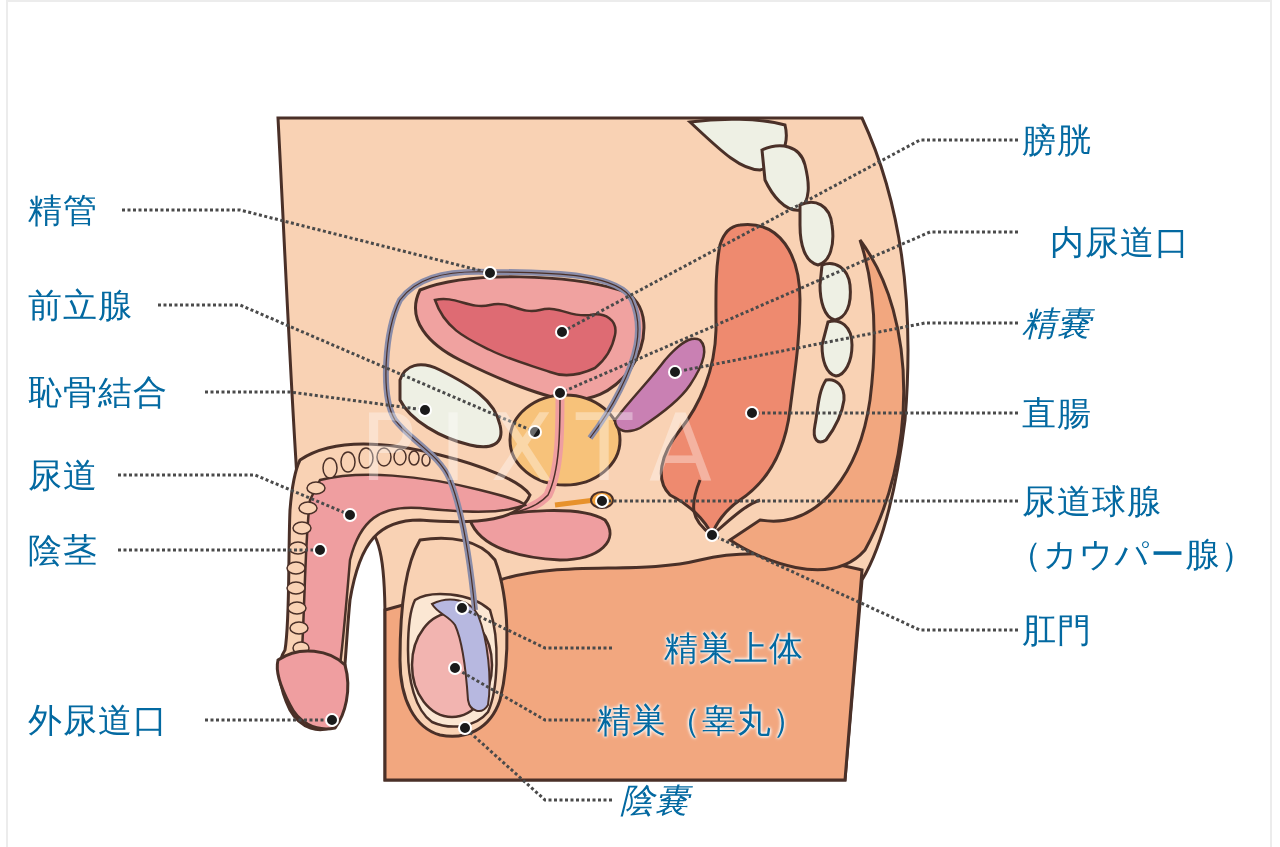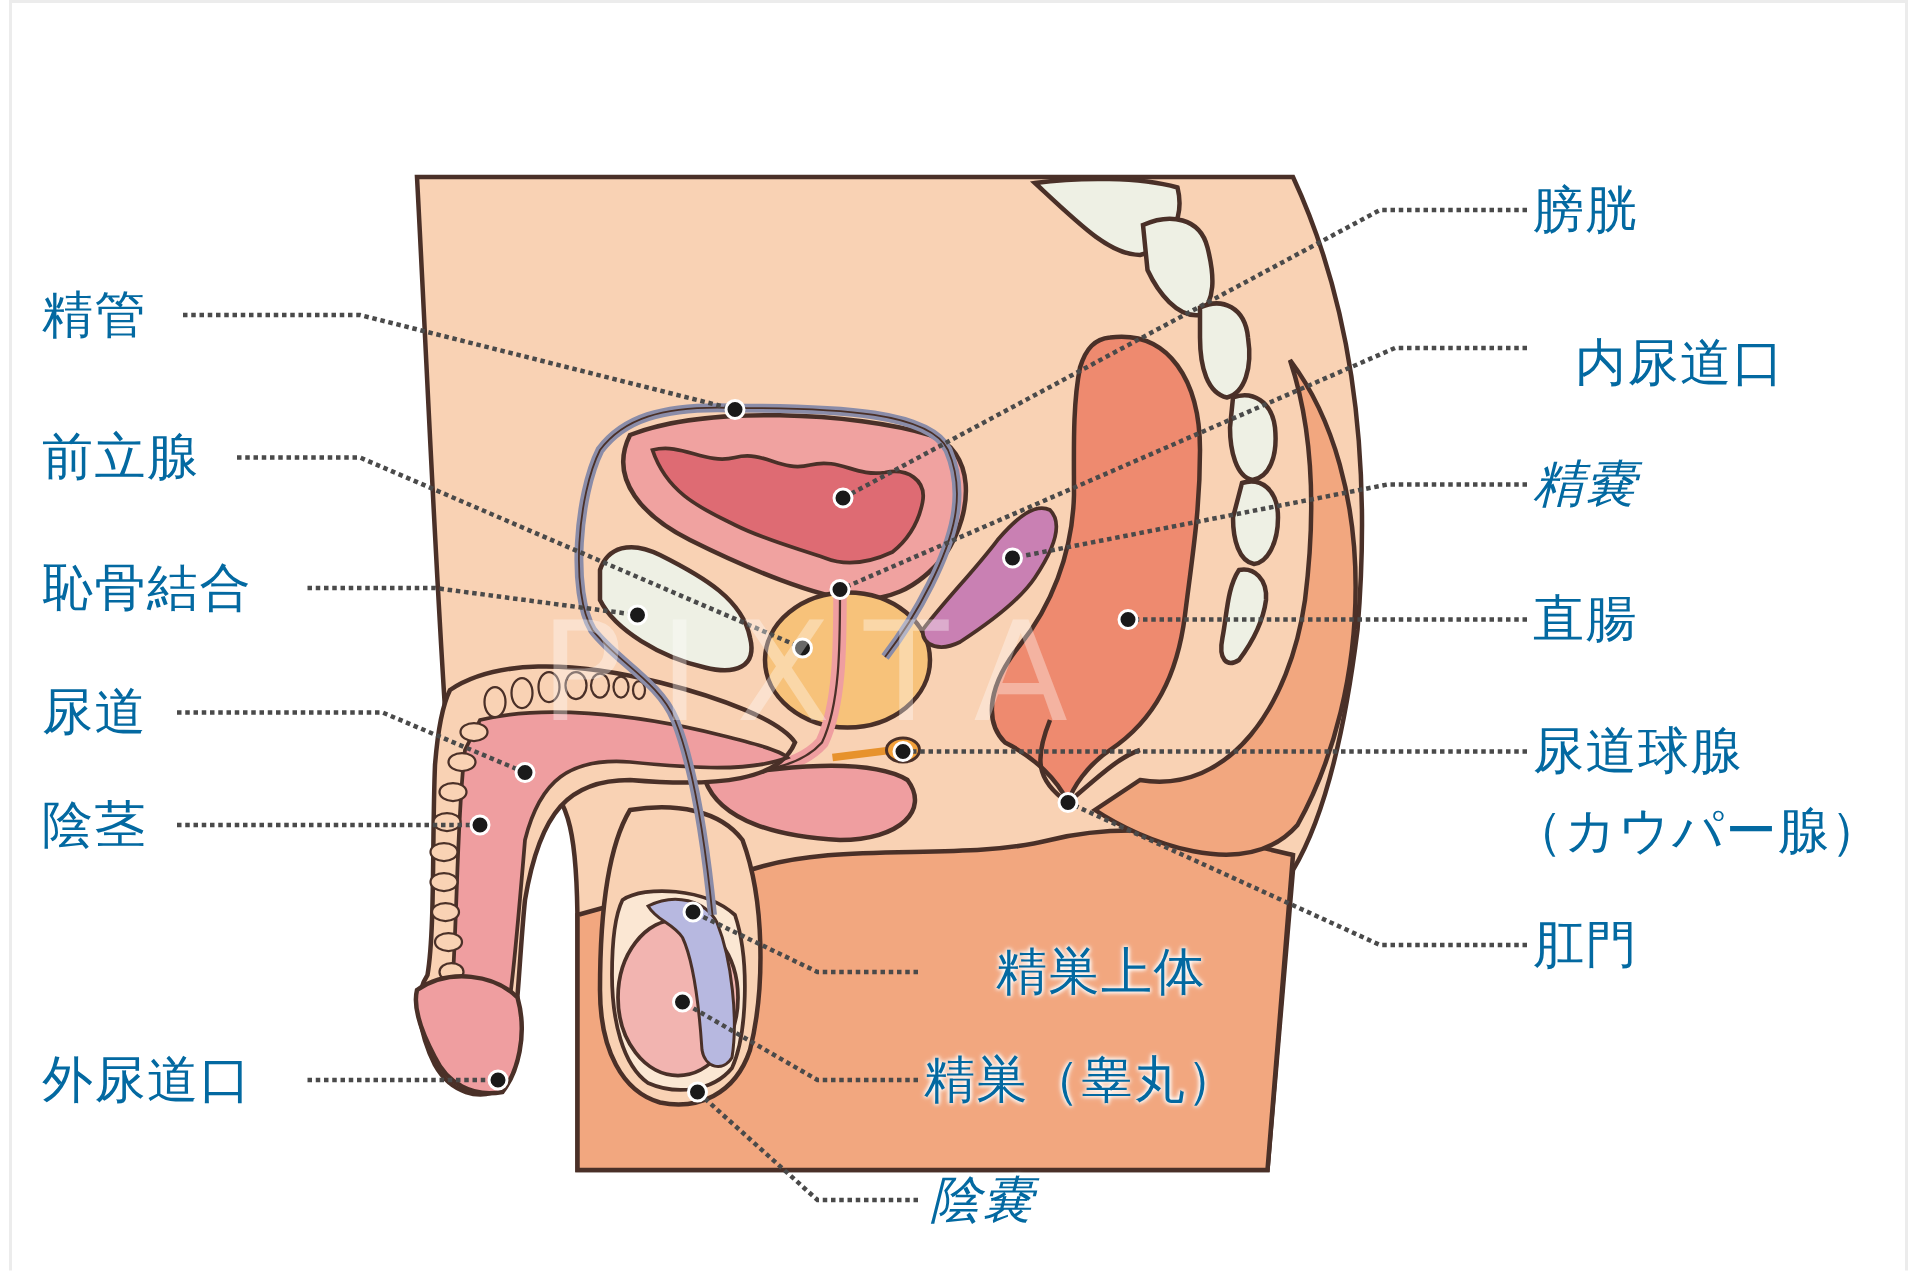--- a/index.html
+++ b/index.html
@@ -137,14 +137,14 @@
 
 <div class="label" style="left:1022px;top:120px;">膀胱</div>
 <div class="label" style="left:1022px;top:222px;margin-left:28px;">内尿道口</div>
 <div class="label" style="left:1022px;top:303px;font-style:italic;">精嚢</div>
 <div class="label" style="left:1022px;top:393px;">直腸</div>
 <div class="label" style="left:1022px;top:481px;">尿道球腺</div>
 <div class="label" style="left:1008px;top:534px;text-align:center;">（カウパー腺）</div>
 <div class="label" style="left:1022px;top:610px;">肛門</div>
 
 <div class="label halo" style="left:616px;top:628px;margin-left:48px;">精巣上体</div>
-<div class="label halo" style="left:616px;top:700px;text-align:right;">精巣（睾丸）</div>
+<div class="label halo" style="left:597px;top:700px;text-align:right;">精巣（睾丸）</div>
 <div class="label halo" style="left:620px;top:780px;font-style:italic;">陰嚢</div>
 
 </body></html>

